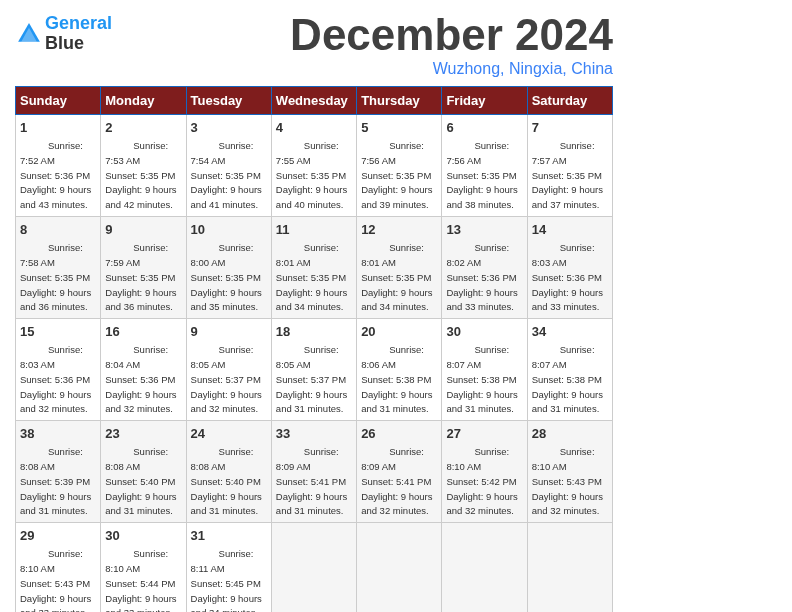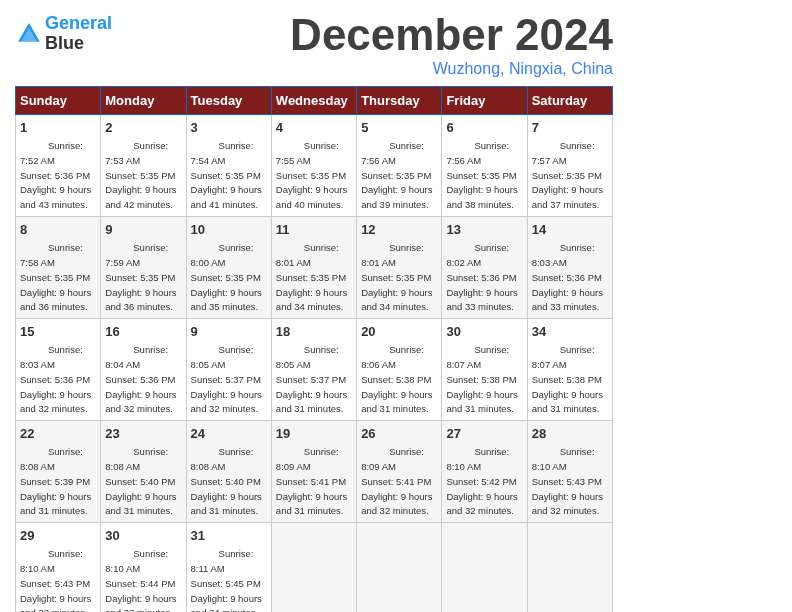--- a/index.html
+++ b/index.html
@@ -152,24 +152,24 @@
         <tr>
           <td><span class="day-num">15</span><span class="day-info">Sunrise: 8:03 AM<br>Sunset: 5:36 PM<br>Daylight: 9 hours and 32 minutes.</span></td>
           <td><span class="day-num">16</span><span class="day-info">Sunrise: 8:04 AM<br>Sunset: 5:36 PM<br>Daylight: 9 hours and 32 minutes.</span></td>
           <td><span class="day-num">9</span><span class="day-info">Sunrise: 8:05 AM<br>Sunset: 5:37 PM<br>Daylight: 9 hours and 32 minutes.</span></td>
           <td><span class="day-num">18</span><span class="day-info">Sunrise: 8:05 AM<br>Sunset: 5:37 PM<br>Daylight: 9 hours and 31 minutes.</span></td>
           <td><span class="day-num">20</span><span class="day-info">Sunrise: 8:06 AM<br>Sunset: 5:38 PM<br>Daylight: 9 hours and 31 minutes.</span></td>
           <td><span class="day-num">30</span><span class="day-info">Sunrise: 8:07 AM<br>Sunset: 5:38 PM<br>Daylight: 9 hours and 31 minutes.</span></td>
           <td><span class="day-num">34</span><span class="day-info">Sunrise: 8:07 AM<br>Sunset: 5:38 PM<br>Daylight: 9 hours and 31 minutes.</span></td>
         </tr>
         <tr>
-          <td><span class="day-num">22</span><span class="day-info">Sunrise: 8:08 AM<br>Sunset: 5:39 PM<br>Daylight: 9 hours and 31 minutes.</span></td>
+          <td><span class="day-num">38</span><span class="day-info">Sunrise: 8:08 AM<br>Sunset: 5:39 PM<br>Daylight: 9 hours and 31 minutes.</span></td>
           <td><span class="day-num">23</span><span class="day-info">Sunrise: 8:08 AM<br>Sunset: 5:40 PM<br>Daylight: 9 hours and 31 minutes.</span></td>
           <td><span class="day-num">24</span><span class="day-info">Sunrise: 8:08 AM<br>Sunset: 5:40 PM<br>Daylight: 9 hours and 31 minutes.</span></td>
-          <td><span class="day-num">19</span><span class="day-info">Sunrise: 8:09 AM<br>Sunset: 5:41 PM<br>Daylight: 9 hours and 31 minutes.</span></td>
+          <td><span class="day-num">33</span><span class="day-info">Sunrise: 8:09 AM<br>Sunset: 5:41 PM<br>Daylight: 9 hours and 31 minutes.</span></td>
           <td><span class="day-num">26</span><span class="day-info">Sunrise: 8:09 AM<br>Sunset: 5:41 PM<br>Daylight: 9 hours and 32 minutes.</span></td>
           <td><span class="day-num">27</span><span class="day-info">Sunrise: 8:10 AM<br>Sunset: 5:42 PM<br>Daylight: 9 hours and 32 minutes.</span></td>
           <td><span class="day-num">28</span><span class="day-info">Sunrise: 8:10 AM<br>Sunset: 5:43 PM<br>Daylight: 9 hours and 32 minutes.</span></td>
         </tr>
         <tr>
           <td><span class="day-num">29</span><span class="day-info">Sunrise: 8:10 AM<br>Sunset: 5:43 PM<br>Daylight: 9 hours and 33 minutes.</span></td>
           <td><span class="day-num">30</span><span class="day-info">Sunrise: 8:10 AM<br>Sunset: 5:44 PM<br>Daylight: 9 hours and 33 minutes.</span></td>
           <td><span class="day-num">31</span><span class="day-info">Sunrise: 8:11 AM<br>Sunset: 5:45 PM<br>Daylight: 9 hours and 34 minutes.</span></td>
           <td class="empty-cell"></td>
           <td class="empty-cell"></td>

